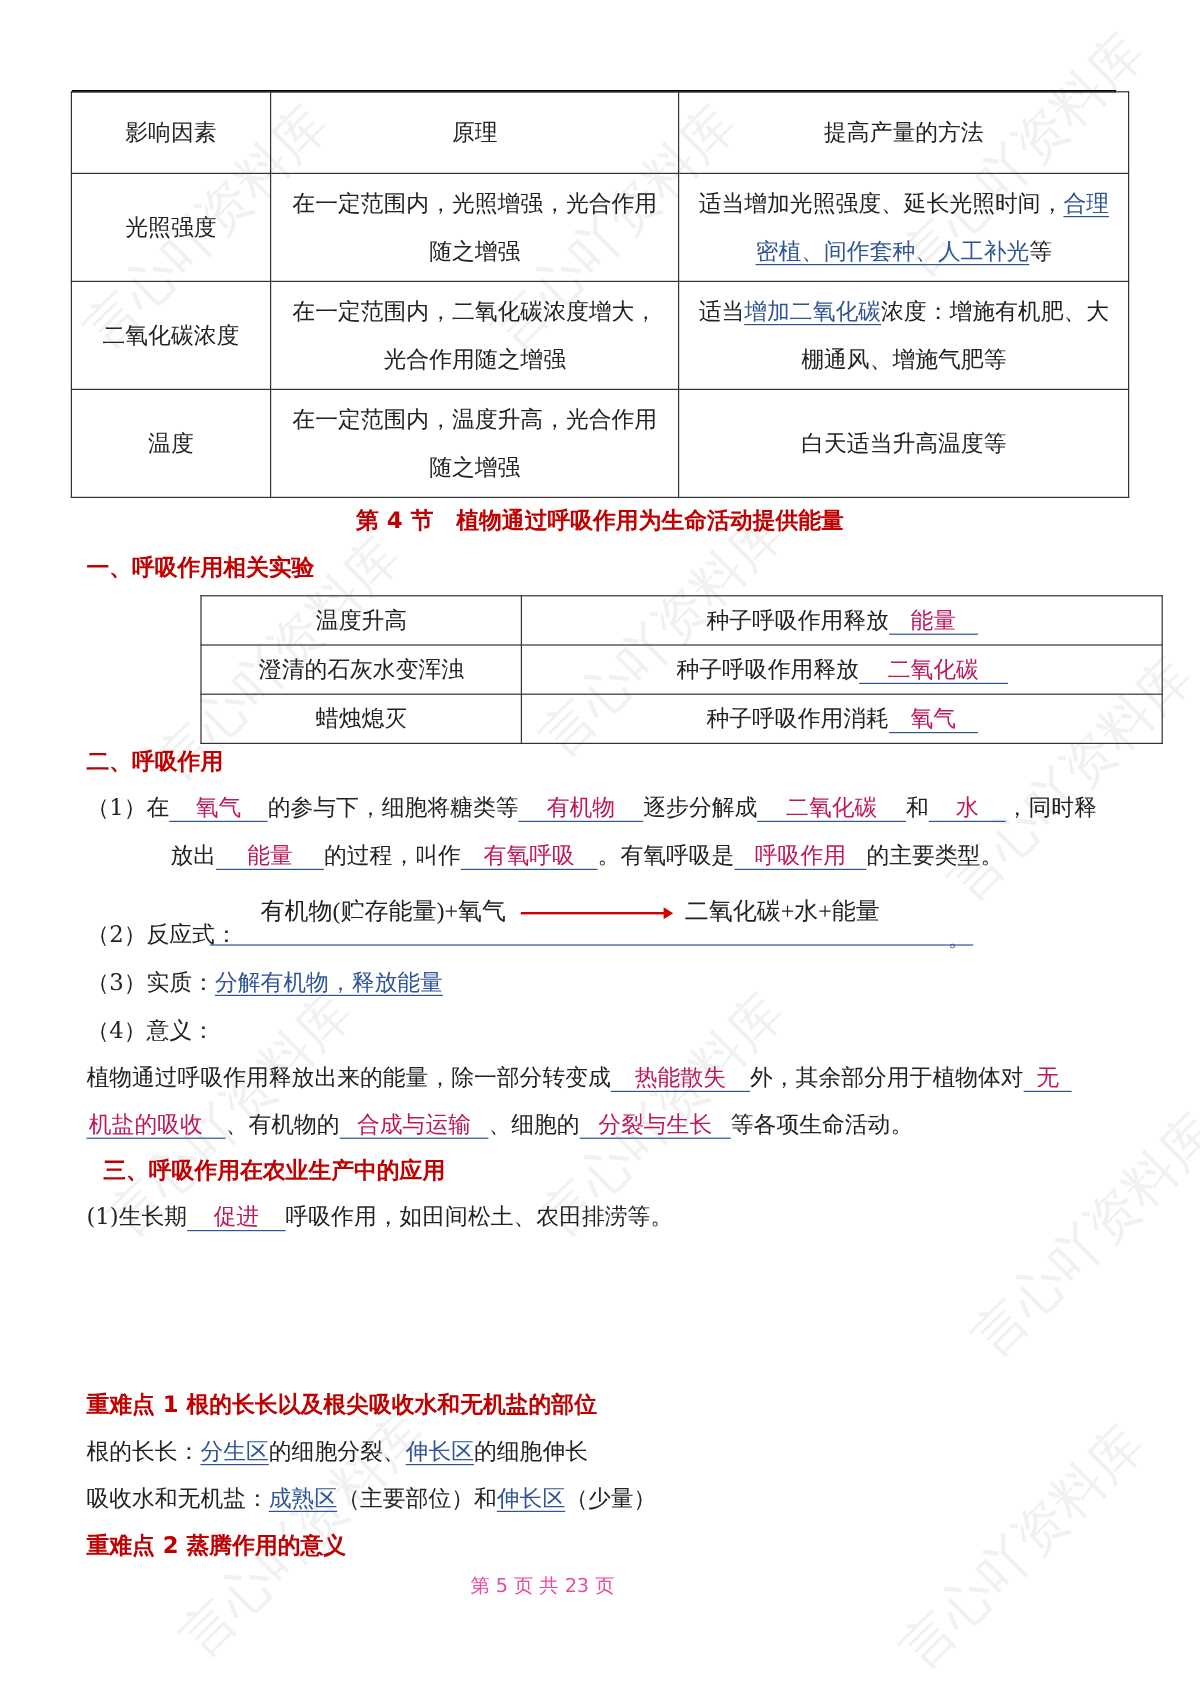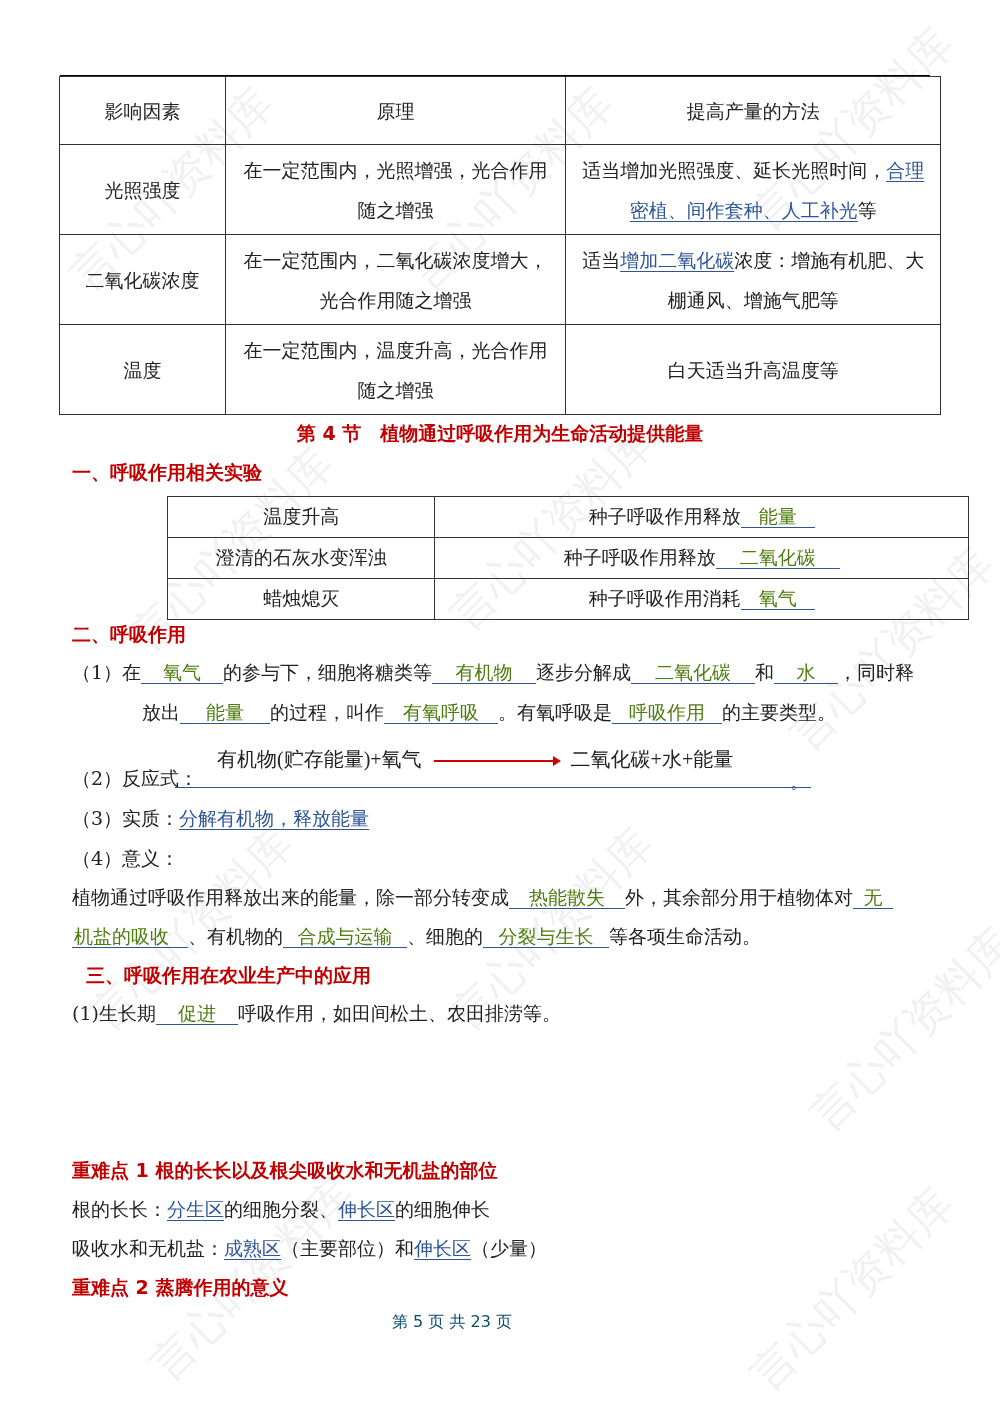--- a/index.html
+++ b/index.html
@@ -24,35 +24,35 @@
     line-height: 40px; padding: 0 10px;
   }
   table.factors tr.head td { height: 67px; }
   table.factors tr.row td { height: 89px; }
   .blue { color: #2f5597; }
   .ul { text-decoration: underline; text-decoration-color: #2f5597; text-underline-offset: 4px; }
   .red-title { color: #c00000; font-weight: bold; font-family: "DejaVu Sans", sans-serif; }
   .abs { position: absolute; }
   .line { position: absolute; font-size: 19px; white-space: nowrap; }
   .blank {
-    display: inline-block; color: #4d7c0f; border-bottom: 1.5px solid #2f5597;
+    display: inline-block; color: #be185d; border-bottom: 1.5px solid #2f5597;
     text-align: center; line-height: 22px; padding: 0 2px;
   }
   table.exp {
     position: absolute; left: 167px; top: 496px; width: 802px;
     border-collapse: collapse; font-size: 19px;
   }
   table.exp td { border: 1.5px solid #333; text-align: center; height: 38px; }
   .arrow { display: inline-block; width: 125px; height: 2px; background: #d00000; position: relative; vertical-align: middle; margin: 0 12px; }
   .arrow::after {
     content: ""; position: absolute; right: -2px; top: -4px;
     border-left: 8px solid #d00000; border-top: 5px solid transparent; border-bottom: 5px solid transparent;
   }
   .hand { font-family: Liberation Serif, serif; font-size: 20px; }
-  .footer { position: absolute; top: 1312px; left: 0; width: 904px; text-align: center; font-size: 16px; font-family: "DejaVu Sans", sans-serif; color: #0c4a6e; }
+  .footer { position: absolute; top: 1312px; left: 0; width: 904px; text-align: center; font-size: 16px; font-family: "DejaVu Sans", sans-serif; color: #ec4899; }
 </style>
 </head>
 <body>
 
 <div class="page">
 
   <div class="watermark" style="left:40px;top:160px;">言心吖资料库</div>
   <div class="watermark" style="left:380px;top:160px;">言心吖资料库</div>
   <div class="watermark" style="left:720px;top:100px;">言心吖资料库</div>
   <div class="watermark" style="left:100px;top:520px;">言心吖资料库</div>

